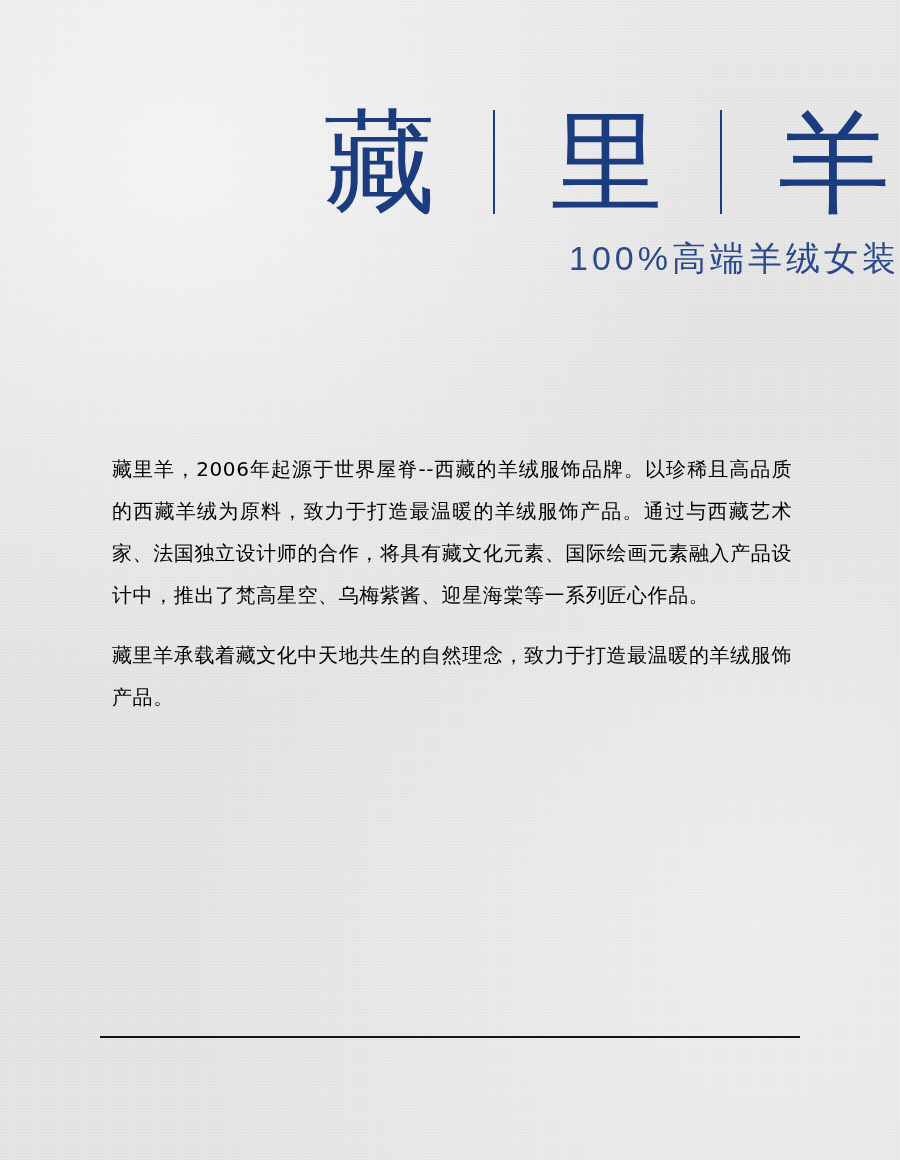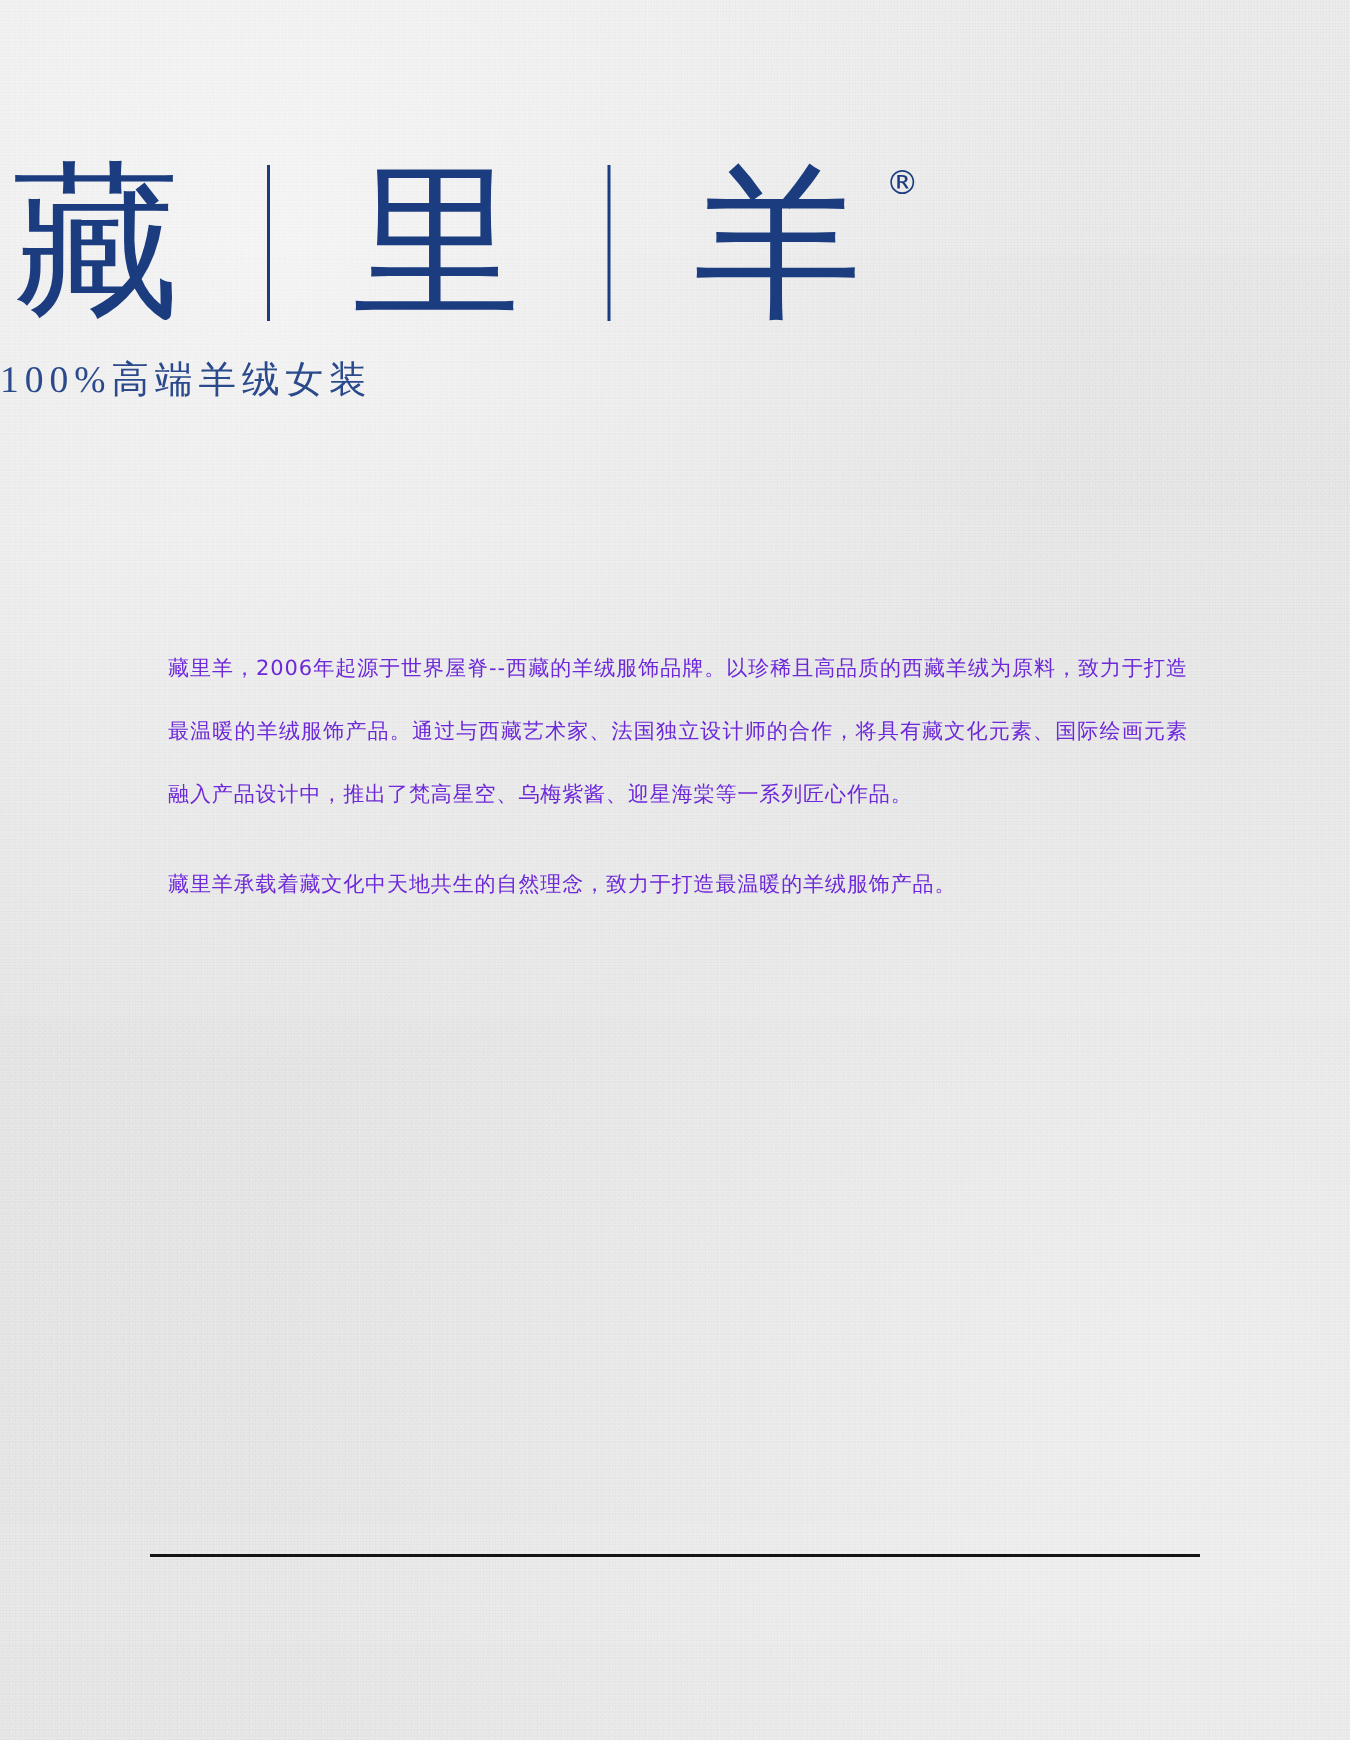--- a/index.html
+++ b/index.html
@@ -45,21 +45,21 @@
     width: 900px;
     height: 1160px;
   }
 
   
   .logo-block {
     position: absolute;
     top: 104px;
     left: 0;
     width: 900px;
-    text-align: left;
+    text-align: right;
   }
   .logo-wordmark {
     position: relative;
     display: inline-block;
     color: #1c3c80;
     font-family: "DejaVu Sans", "Liberation Sans", sans-serif;
     font-size: 112px;
     line-height: 1.05;
     letter-spacing: 2px;
     font-weight: 500;
@@ -82,35 +82,35 @@
     top: 8px;
     right: -30px;
     font-size: 22px;
     line-height: 1;
     color: #1c3c80;
     font-family: "DejaVu Sans", sans-serif;
   }
   .logo-tagline {
     margin-top: 14px;
     color: #2b4a8c;
-    font-size: 25px;
+    font-size: 34px;
     letter-spacing: 4px;
-    font-family: Liberation Serif, serif;
+    font-family: Liberation Sans, sans-serif;
     font-weight: 400;
   }
 
   
   .copy {
     position: absolute;
-    top: 425px;
+    top: 448px;
     left: 112px;
     width: 680px;
-    color: #6d28d9;
+    color: #000000;
     font-family: "DejaVu Sans", "Liberation Sans", sans-serif;
-    font-size: 14px;
+    font-size: 20px;
     line-height: 42px;
     letter-spacing: 0.6px;
     text-align: justify;
   }
   .copy p {
     margin: 0 0 18px 0;
   }
   .copy p.gap {
     margin-top: 26px;
   }

